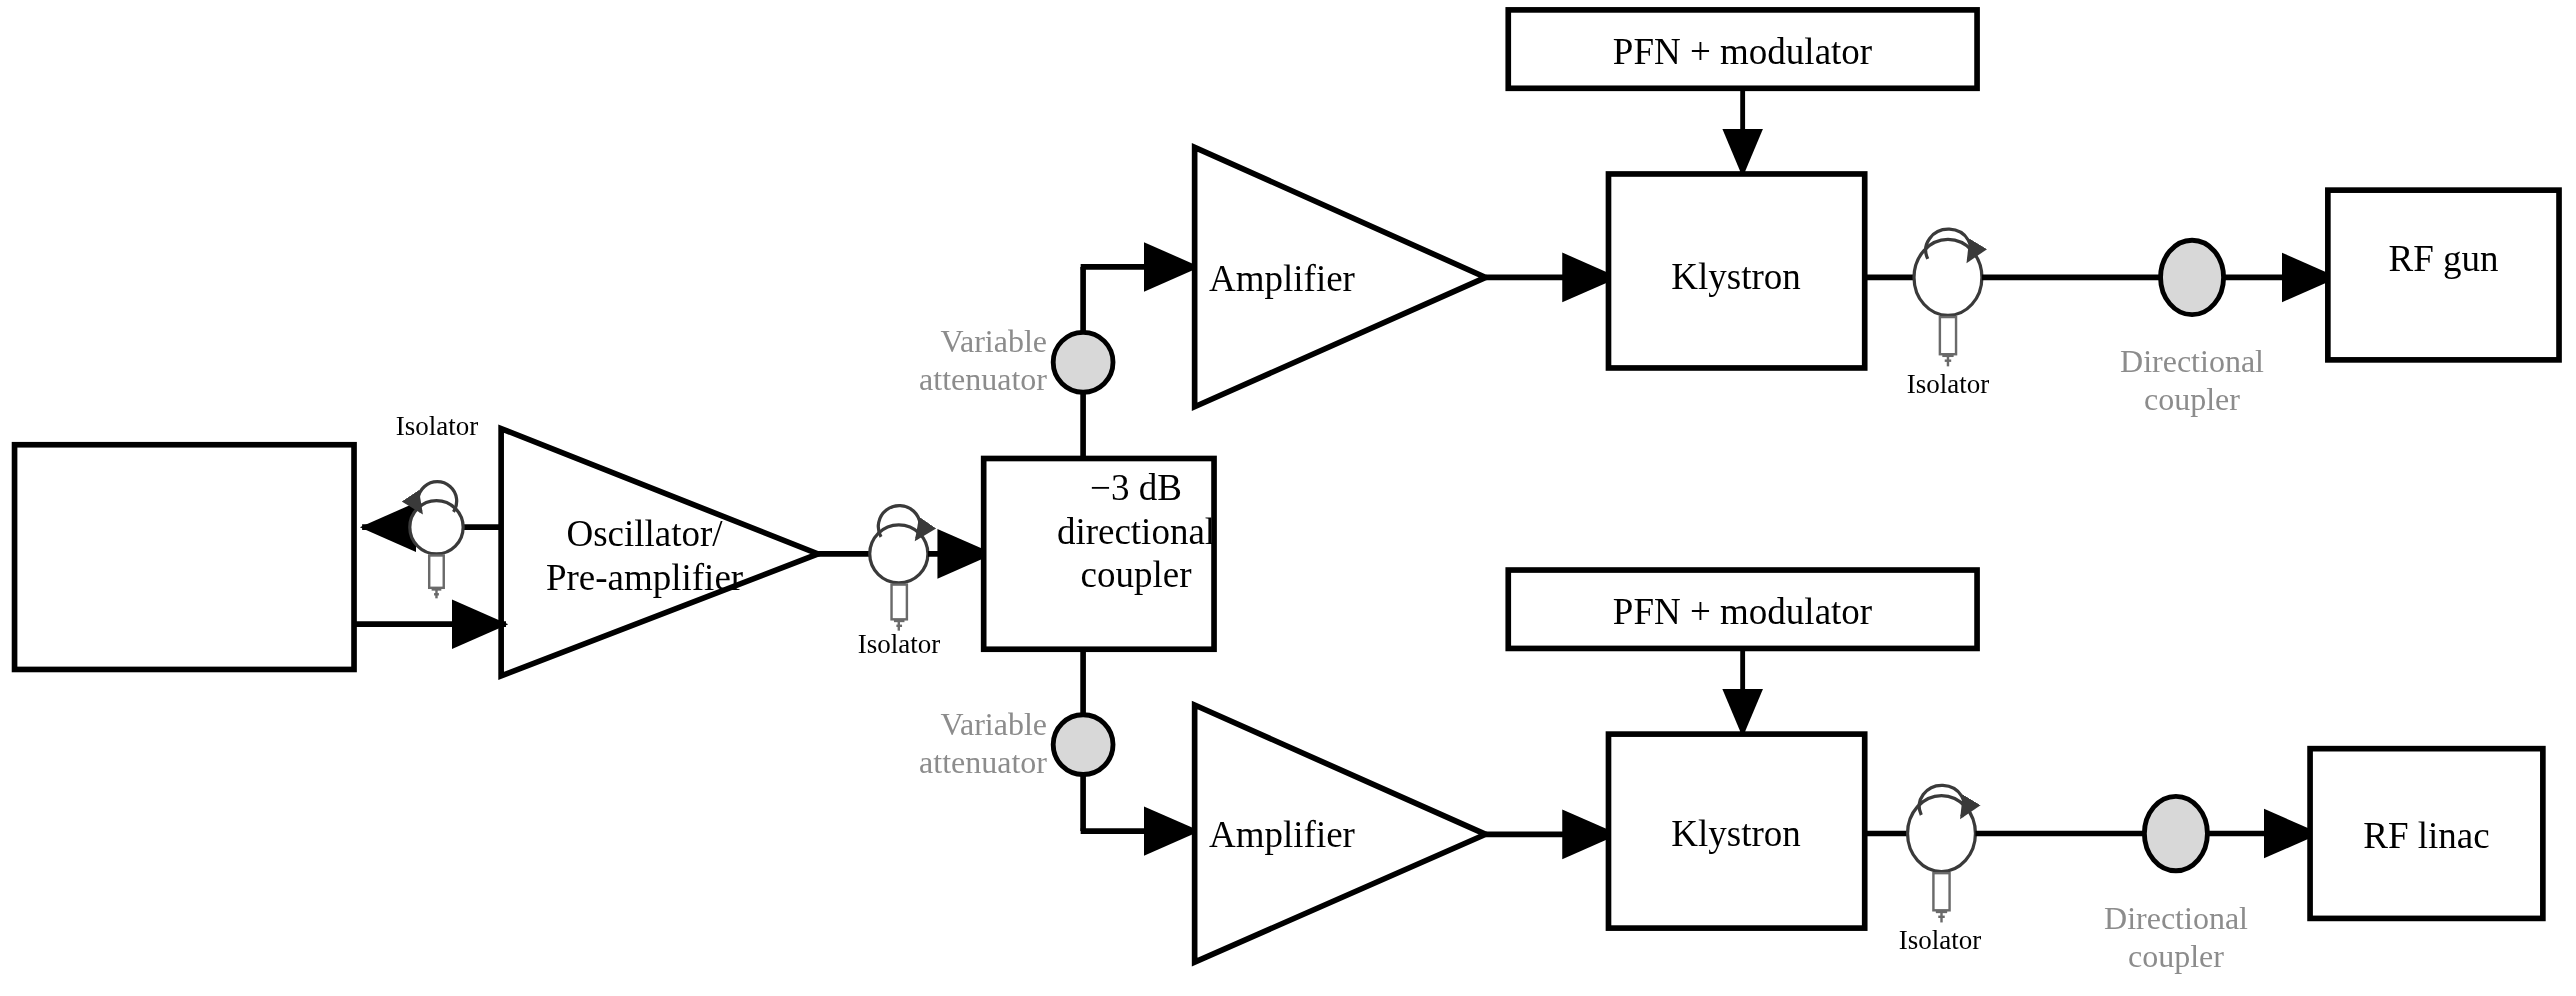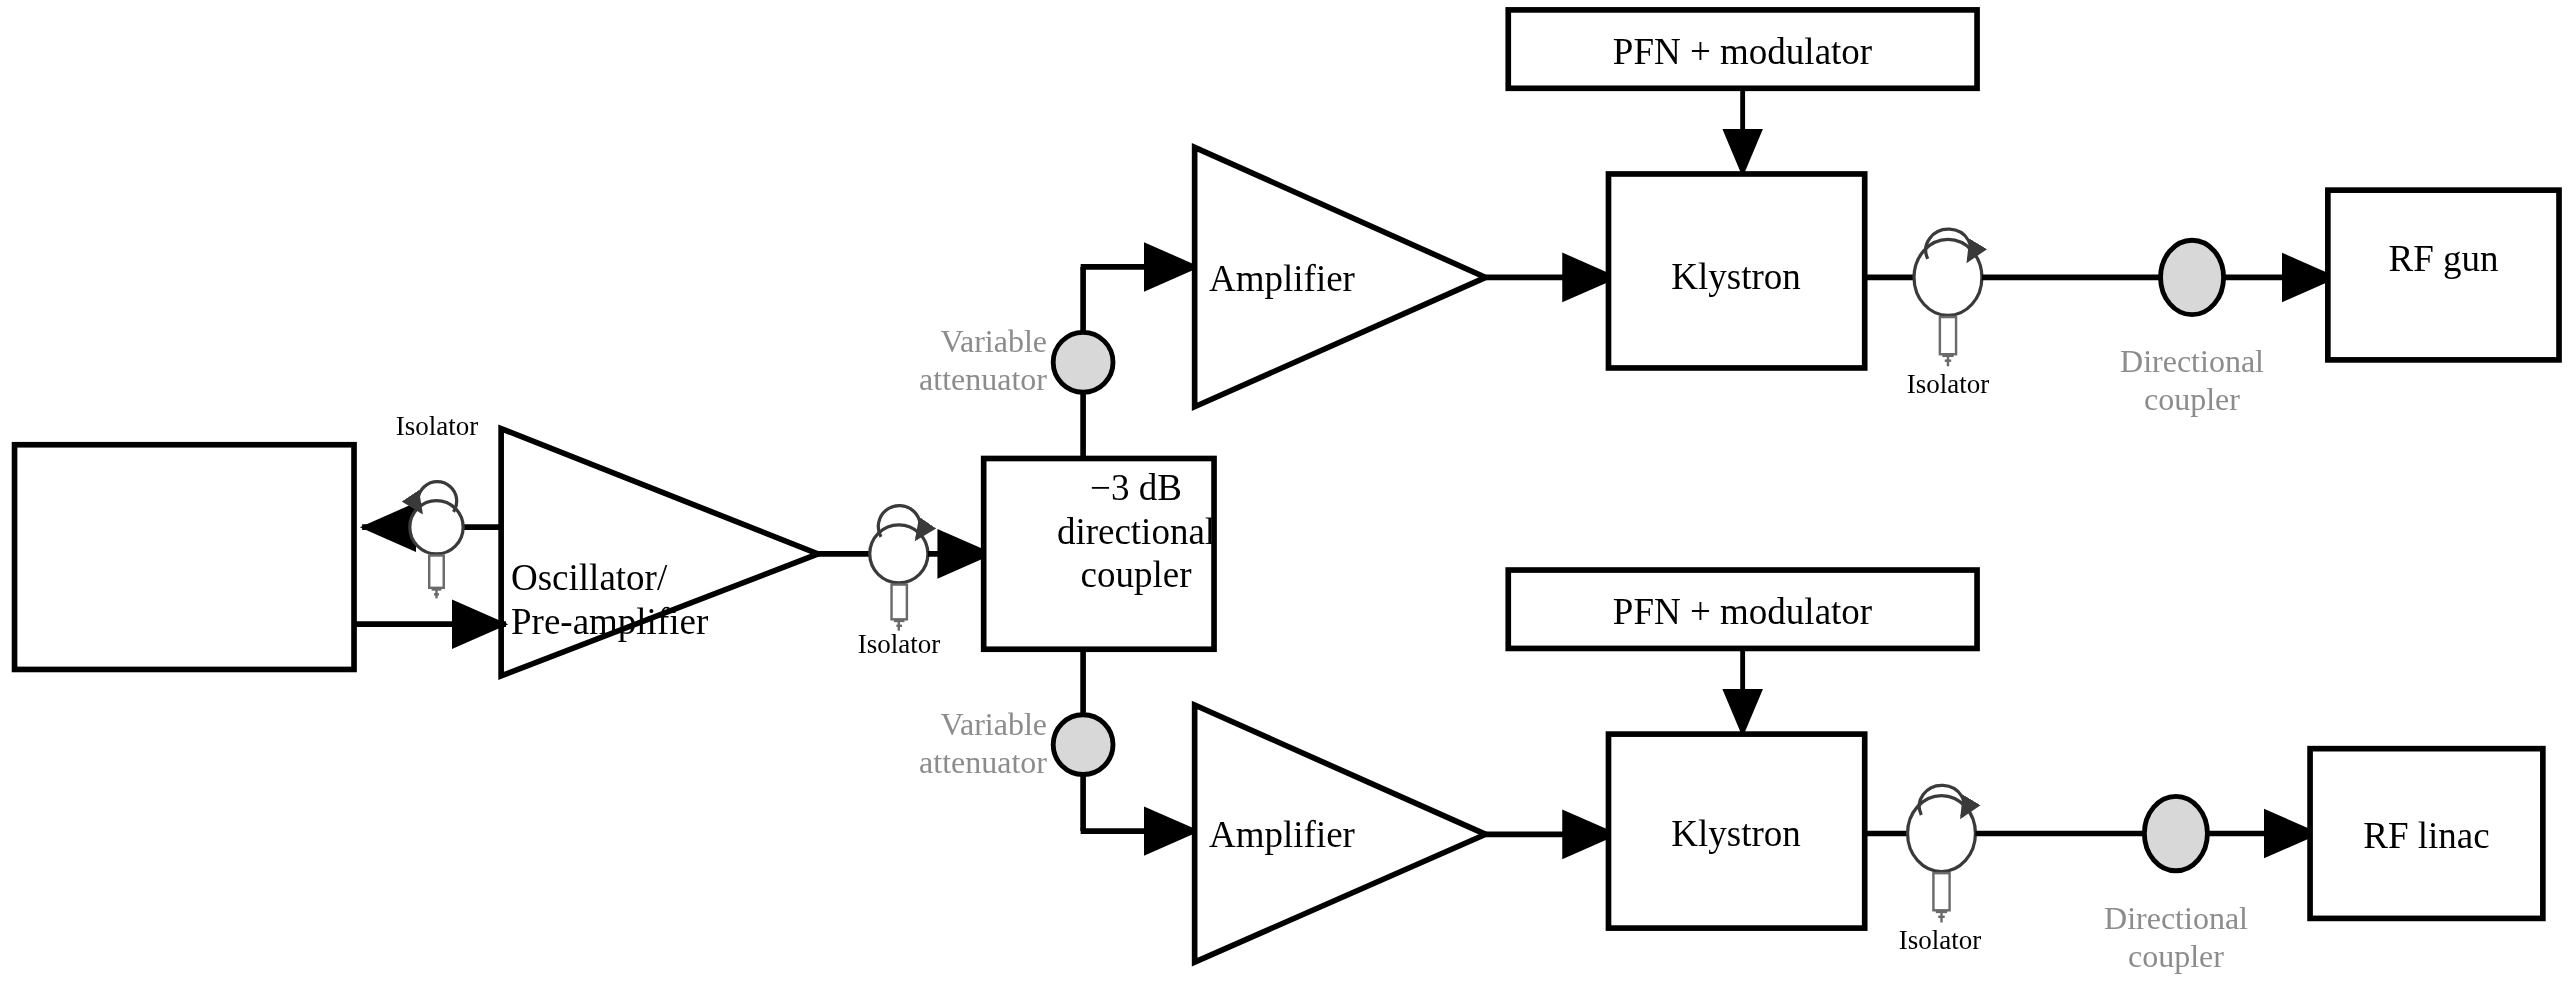--- a/index.html
+++ b/index.html
@@ -132,21 +132,21 @@
     </g>
 
     <line x1="2444" y1="1031" x2="2655" y2="1031" stroke="#000000" stroke-width="7"></line>
     <ellipse cx="2692" cy="1031" rx="39" ry="46" fill="#d8d8d8" stroke="#000000" stroke-width="6"></ellipse>
     <line x1="2731" y1="1031" x2="2868" y2="1031" stroke="#000000" stroke-width="7" marker-end="url(#arrow)"></line>
 
     <rect x="2858" y="926" width="288" height="210" fill="#ffffff" stroke="#000000" stroke-width="7"></rect>
   </svg>
 
 
-  <div class="lbl boxtext" style="left:511px;top:512px;width:267px;text-align:left;margin-top:44px;">Oscillator/
+  <div class="lbl boxtext" style="left:511px;top:512px;width:267px;text-align:center;">Oscillator/
 Pre-amplifier</div>
 
   <div class="lbl smalltext" style="left:356px;top:411px;width:162px;">Isolator</div>
 
   <div class="lbl smalltext" style="left:818px;top:629px;width:162px;">Isolator</div>
 
   <div class="lbl boxtext" style="left:1021px;top:466px;width:230px;">−3 dB
 directional
 coupler</div>
 

